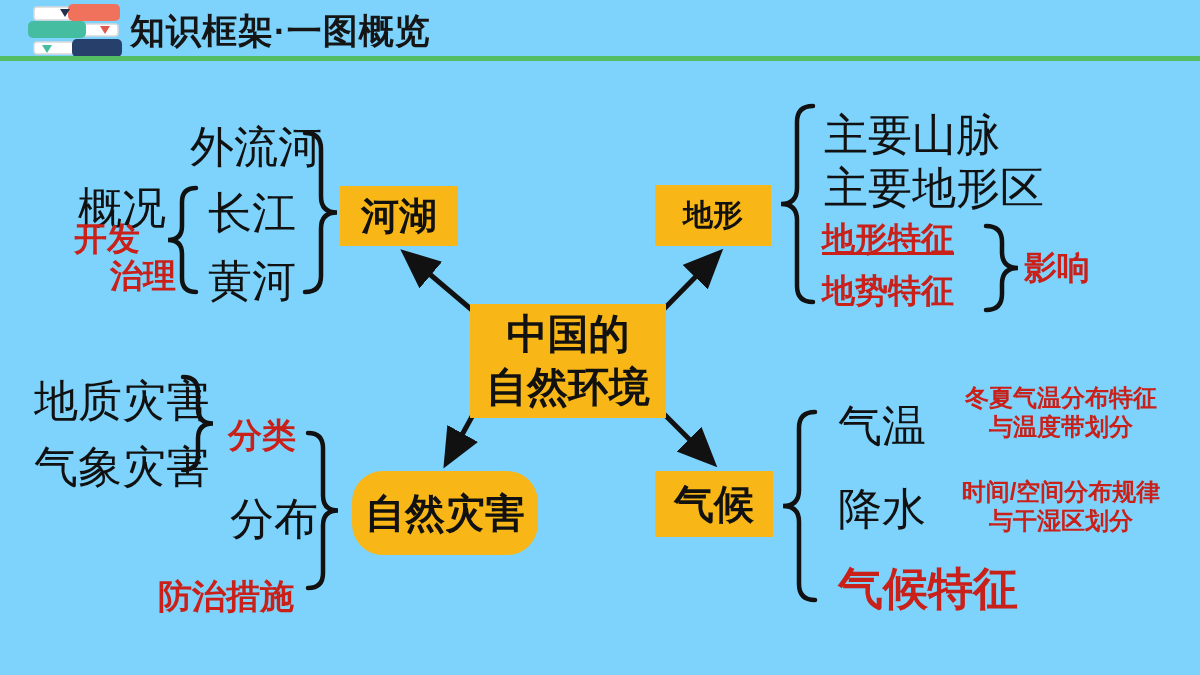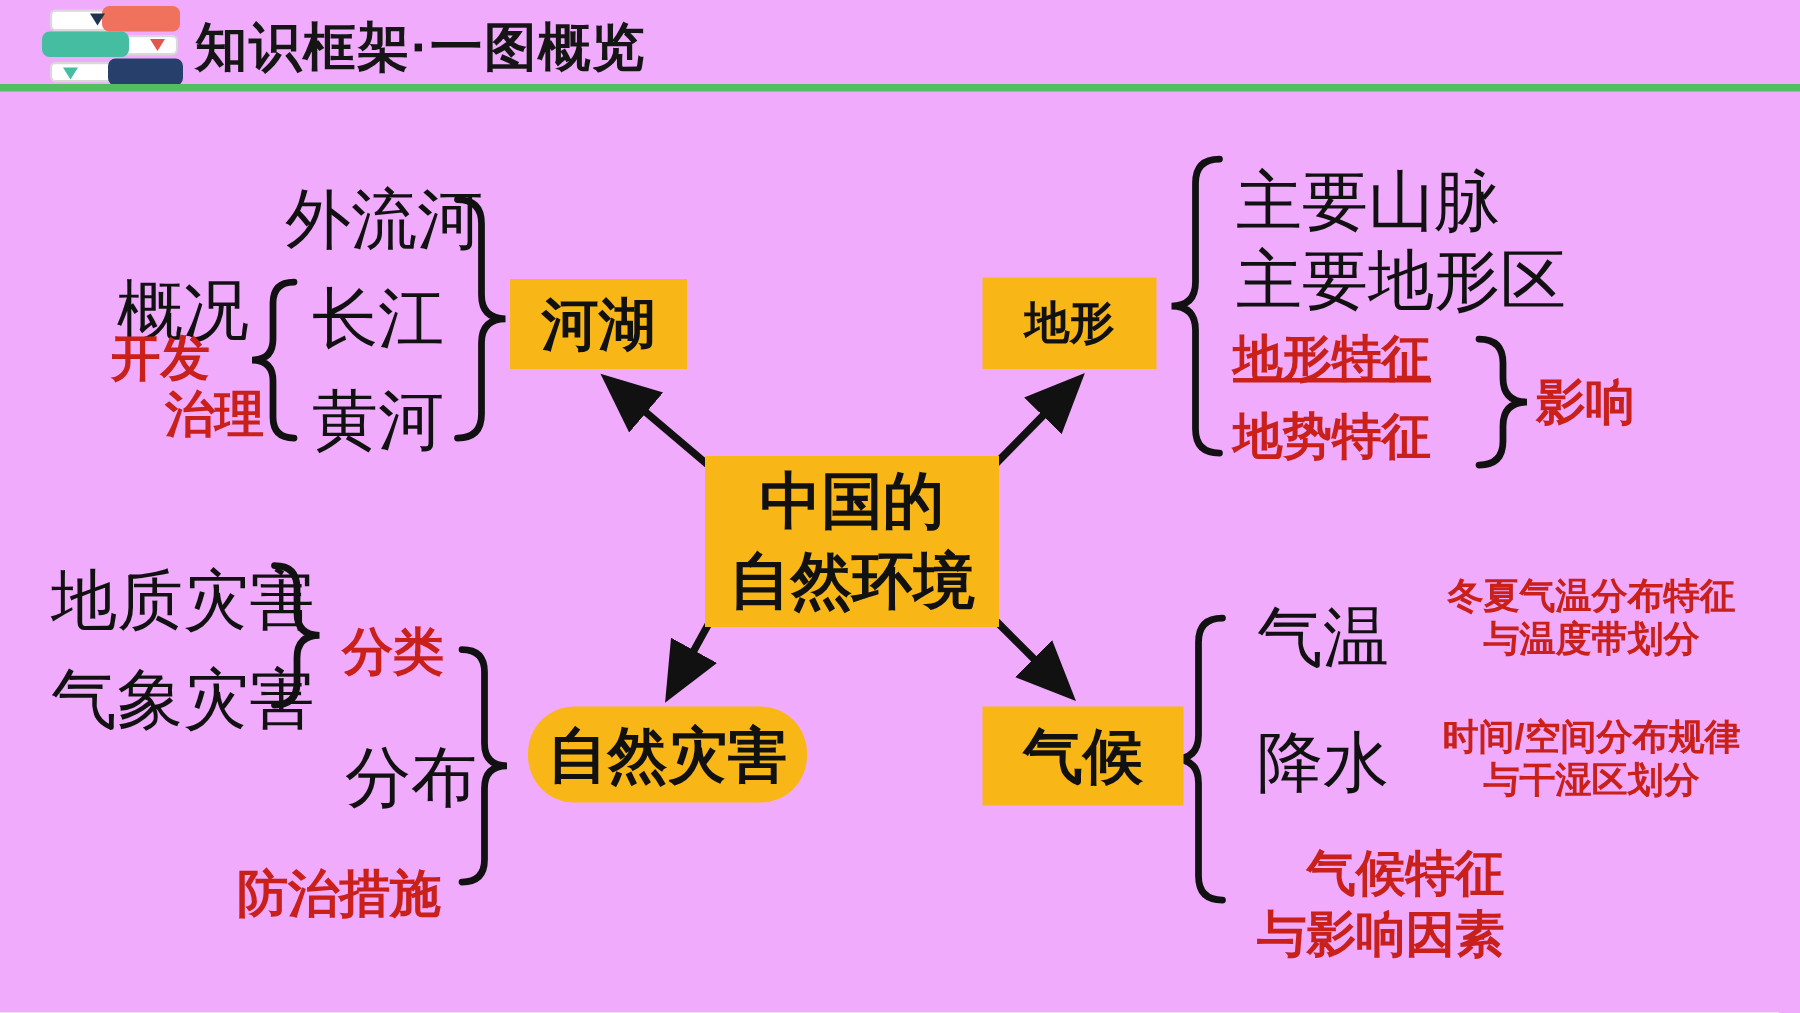--- a/index.html
+++ b/index.html
@@ -3,55 +3,55 @@
 <meta charset="utf-8">
 <style>
   :root{
     --yellow:#F8B716;
     --red:#C9201A;
     --ink:#111111;
     --green:#52BE63;
   }
   html,body{margin:0;padding:0;background:#ffffff;}
   .stage{
-    position:relative;width:1200px;height:675px;background:#f0abfc;
+    position:relative;width:1200px;height:675px;background:#7dd3fc;
     overflow:hidden;font-family:"Liberation Sans","DejaVu Sans",sans-serif;
     color:var(--ink);
   }
   
   .header{position:absolute;left:0;top:0;width:1200px;height:62px;}
   .logo{position:absolute;left:18px;top:2px;width:104px;height:56px;}
   .page-title{
     position:absolute;left:130px;top:8px;font-size:35px;font-weight:900;
     letter-spacing:1px;color:#151515;white-space:nowrap;
   }
   .green-rule{position:absolute;left:0;top:56px;width:1200px;height:5px;background:var(--green);}
   
   .t{position:absolute;line-height:1.12;white-space:nowrap;}
   .blk{color:var(--ink);font-weight:500;font-size:44px;}
   .red{color:var(--red);font-weight:800;font-size:33px;}
   .red-note{
     position:absolute;color:var(--red);font-weight:800;font-size:24px;
     line-height:1.2;text-align:center;white-space:nowrap;
   }
   .red-multi{
-    position:absolute;color:var(--red);font-weight:800;font-size:33px;
-    line-height:1.25;text-align:right;white-space:nowrap;
+    position:absolute;color:var(--red);font-weight:800;font-size:45px;
+    line-height:1.25;text-align:center;white-space:nowrap;
   }
   
   .box{
     position:absolute;background:var(--yellow);color:var(--ink);
     display:flex;align-items:center;justify-content:center;
     font-weight:900;text-align:center;
   }
   .box-center{left:470px;top:304px;width:196px;height:114px;font-size:41px;line-height:1.3;flex-direction:column;}
   .box-rivers{left:340px;top:186px;width:118px;height:60px;font-size:38px;}
   .box-terrain{left:655px;top:185px;width:116px;height:61px;font-size:30px;}
-  .box-disasters{left:352px;top:471px;width:186px;height:64px;font-size:40px;border-radius:31px;}
-  .box-climate{left:655px;top:471px;width:134px;height:66px;font-size:40px;}
+  .box-disasters{left:352px;top:471px;width:186px;height:84px;font-size:40px;border-radius:31px;}
+  .box-climate{left:655px;top:471px;width:118px;height:66px;font-size:40px;}
   .overlay{position:absolute;left:0;top:0;width:1200px;height:675px;pointer-events:none;}
 </style>
 </head>
 <body>
 
 <div class="stage">
 
   <div class="header">
     <svg class="logo" viewBox="0 0 104 56">
 
@@ -125,16 +125,15 @@
   <div class="red-note" style="left:930px;top:384px;width:262px;">
     <div>冬夏气温分布特征</div>
     <div>与温度带划分</div>
   </div>
   <div class="red-note" style="left:925px;top:478px;width:272px;text-align:center;">
     <div>时间/空间分布规律</div>
     <div>与干湿区划分</div>
   </div>
   <div class="red-multi" style="left:838px;top:561px;">
     <div>气候特征</div>
-    <div>与影响因素</div>
   </div>
 
 </div>
 
 </body></html>

